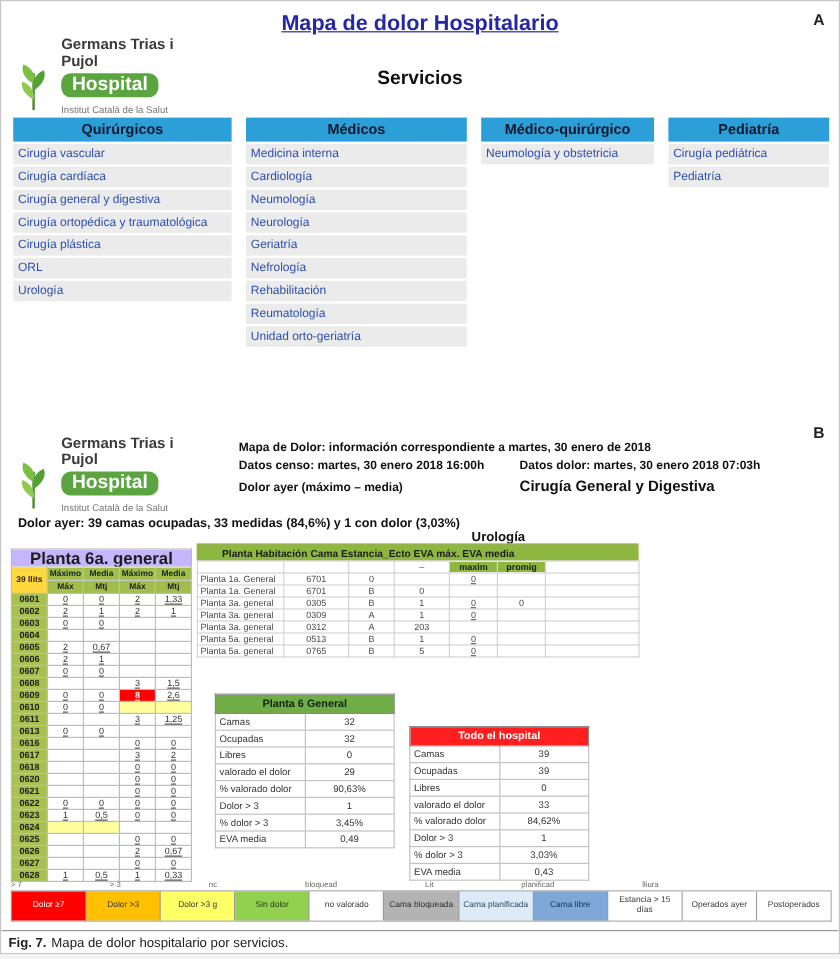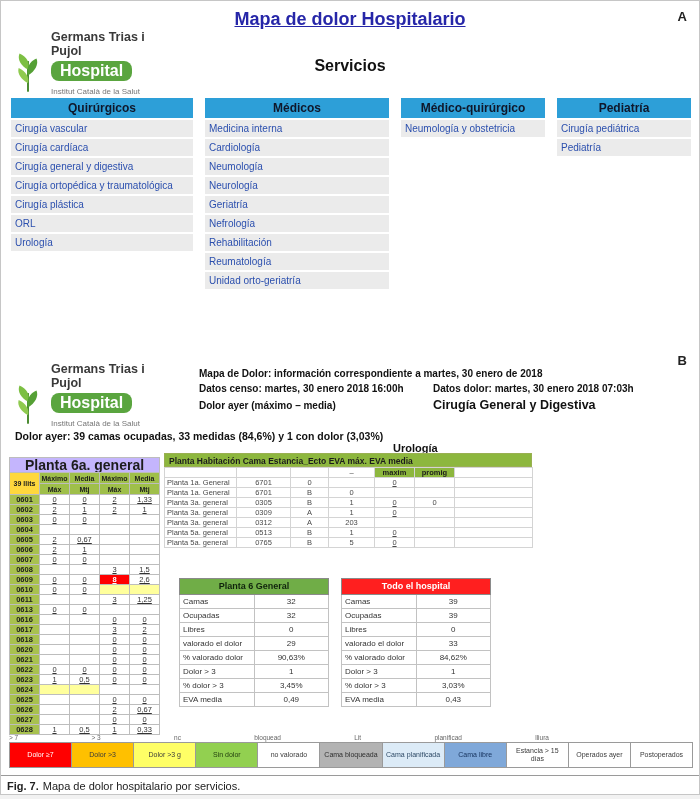--- a/index.html
+++ b/index.html
@@ -54,32 +54,32 @@
   .planta .beds{background:#ffd83d;color:#1c1c1c;font-size:7px;font-weight:bold;line-height:1.1;}
   .planta .ghead{background:#9fbf4a;color:#1c1c1c;font-weight:bold;font-size:7px;height:10px;}
   .planta td.room{background:#a8c14f;font-weight:bold;color:#1c1c1c;}
   .planta td.val{color:#333;text-decoration:underline;background:#fff;cursor:pointer;}
   .planta td.val.red{background:#ff0000;color:#fff;font-weight:bold;}
   .planta td.val.yellow{background:#ffff9c;}
 
   
   .ecto{position:absolute;left:163px;top:452px;width:368px;}
   .ecto-head{background:#8db73e;color:#1c1c1c;font-weight:bold;font-size:8.5px;height:14px;
-    line-height:14px;padding-left:4px;border:1px solid #9ab052;box-sizing:border-box;white-space:nowrap;overflow:hidden;}
+    line-height:14px;padding-left:20px;border:1px solid #9ab052;box-sizing:border-box;white-space:nowrap;overflow:hidden;}
   .ecto table{width:100%;border-collapse:collapse;table-layout:fixed;}
   .ecto td{border:1px solid #d4d4d4;font-size:7.5px;height:9px;padding:0 2px;color:#4a4a4a;
     background:#fff;white-space:nowrap;overflow:hidden;line-height:1;}
   .ecto td.g{background:#8db73e;color:#1c1c1c;font-weight:bold;text-align:center;}
   .ecto td.num{text-align:center;}
   .ecto td.u{text-align:center;text-decoration:underline;cursor:pointer;}
 
   
   .sumtbl{position:absolute;width:150px;border-collapse:collapse;table-layout:fixed;}
   #sum0{left:178px;top:577px;}
-  #sum1{left:340px;top:577px;}
+  #sum1{left:340px;top:604px;}
   .sumtbl td{border:1px solid #c2c2c2;font-size:8px;height:11px;padding:1px 3px;background:#fff;
     color:#333;line-height:1;white-space:nowrap;overflow:hidden;}
   .sumtbl td.v{width:44px;text-align:center;}
   .sumtbl tr.hd td{font-weight:bold;text-align:center;font-size:9px;height:13px;border:1px solid #8a8a8a;}
   .sumtbl.green tr.hd td{background:#70ad47;color:#10240c;}
   .sumtbl.red tr.hd td{background:#ff1f1f;color:#fff;}
 
   
   .legend{position:absolute;left:8px;top:732px;width:684px;}
   .legend-frags{display:flex;justify-content:space-between;width:540px;font-size:6.5px;

